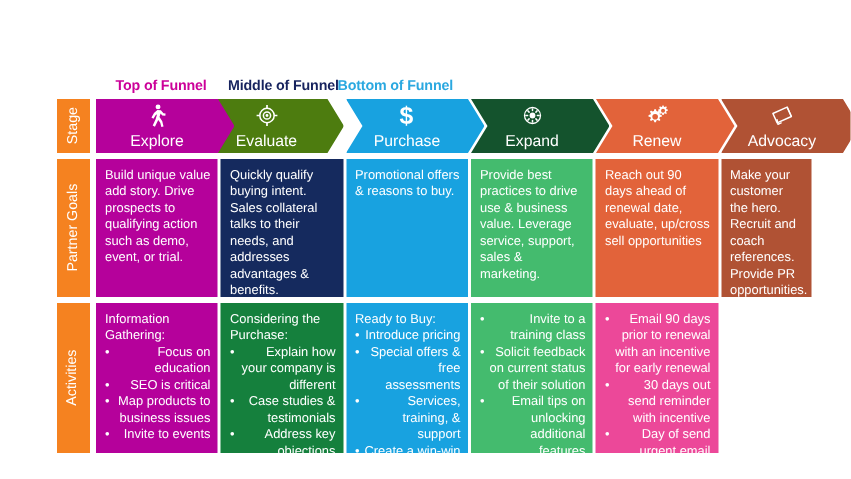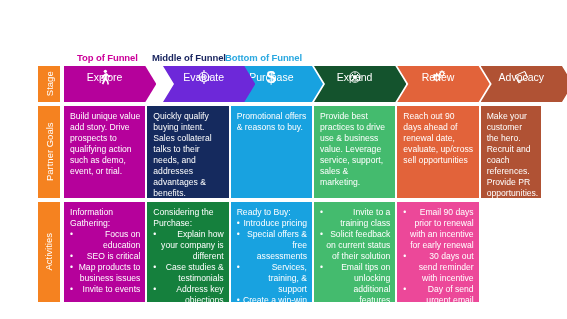--- a/index.html
+++ b/index.html
@@ -57,21 +57,21 @@
   }
   .chev .ic{
     position:absolute;top:2px;left:50%;transform:translateX(-50%);
     width:20px;height:18px;
     display:flex;align-items:center;justify-content:center;
   }
   .chev .ic svg{display:block;}
   .chev .nm{
     position:relative;z-index:2;
     font-size:10.5px;line-height:1;
-    padding-bottom:20px;
+    padding-bottom:3px;
     text-align:right;
     white-space:nowrap;
   }
 
   
   .cells{position:absolute;left:26px;width:498px;height:100%;}
   .cell{
     position:absolute;top:0;height:100%;
     color:#ffffff;
     box-sizing:border-box;
@@ -121,21 +121,21 @@
       <div class="stages" id="stages">
           <div class="chev" style="left: 0px; width: 92.3333px; background: rgb(181, 1, 155); z-index: 6; clip-path: polygon(0px 0px, calc(100% - 11px) 0px, 100% 50%, calc(100% - 11px) 100%, 0px 100%, 0px 50%);">
             <span class="ic" style="left: calc(50% - 5.5px);">
               <svg viewBox="0 0 24 24" width="17" height="17" fill="#fff">
                 <circle cx="13.2" cy="3.2" r="2.3"></circle>
                 <path d="M12.6 6.2 L9.4 9.0 L7.0 13.2 L8.9 14.3 L10.9 11.0 L12.3 10.0 L11.0 14.6 L8.2 20.8 L10.3 21.8 L13.4 15.6 L15.3 18.0 L16.3 22.2 L18.4 21.7 L17.2 16.6 L14.6 12.6 L15.6 9.3 L17.2 11.3 L20.1 11.6 L20.3 9.5 L18.3 9.2 L15.9 6.4 Z"></path>
               </svg>
             </span>
             <span class="nm" style="margin-right: 11px;">Explore</span>
           </div>
-          <div class="chev" style="left: 99px; width: 92.3333px; background: #6d28d9; z-index: 5; clip-path: polygon(0px 0px, calc(100% - 11px) 0px, 100% 50%, calc(100% - 11px) 100%, 0px 100%, 11px 50%);">
+          <div class="chev" style="left: 73px; width: 92.3333px; background: #4d7c0f; z-index: 5; clip-path: polygon(0px 0px, calc(100% - 11px) 0px, 100% 50%, calc(100% - 11px) 100%, 0px 100%, 11px 50%);">
             <span class="ic" style="left: calc(50% - 5.5px);">
               <svg viewBox="0 0 24 24" width="16" height="16" fill="none" stroke="#fff" stroke-width="1.5">
                 <circle cx="12" cy="12" r="7.2"></circle>
                 <circle cx="12" cy="12" r="3.6"></circle>
                 <circle cx="12" cy="12" r="1.4" fill="#fff" stroke="none"></circle>
                 <line x1="12" y1="1.6" x2="12" y2="5.2" stroke-width="1.7"></line>
                 <line x1="12" y1="18.8" x2="12" y2="22.4" stroke-width="1.7"></line>
                 <line x1="1.6" y1="12" x2="5.2" y2="12" stroke-width="1.7"></line>
                 <line x1="18.8" y1="12" x2="22.4" y2="12" stroke-width="1.7"></line>
               </svg>

